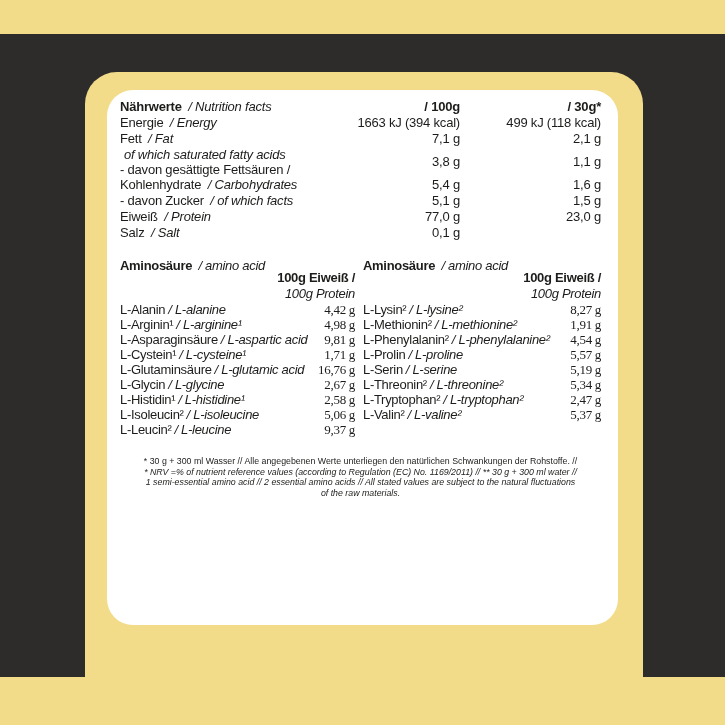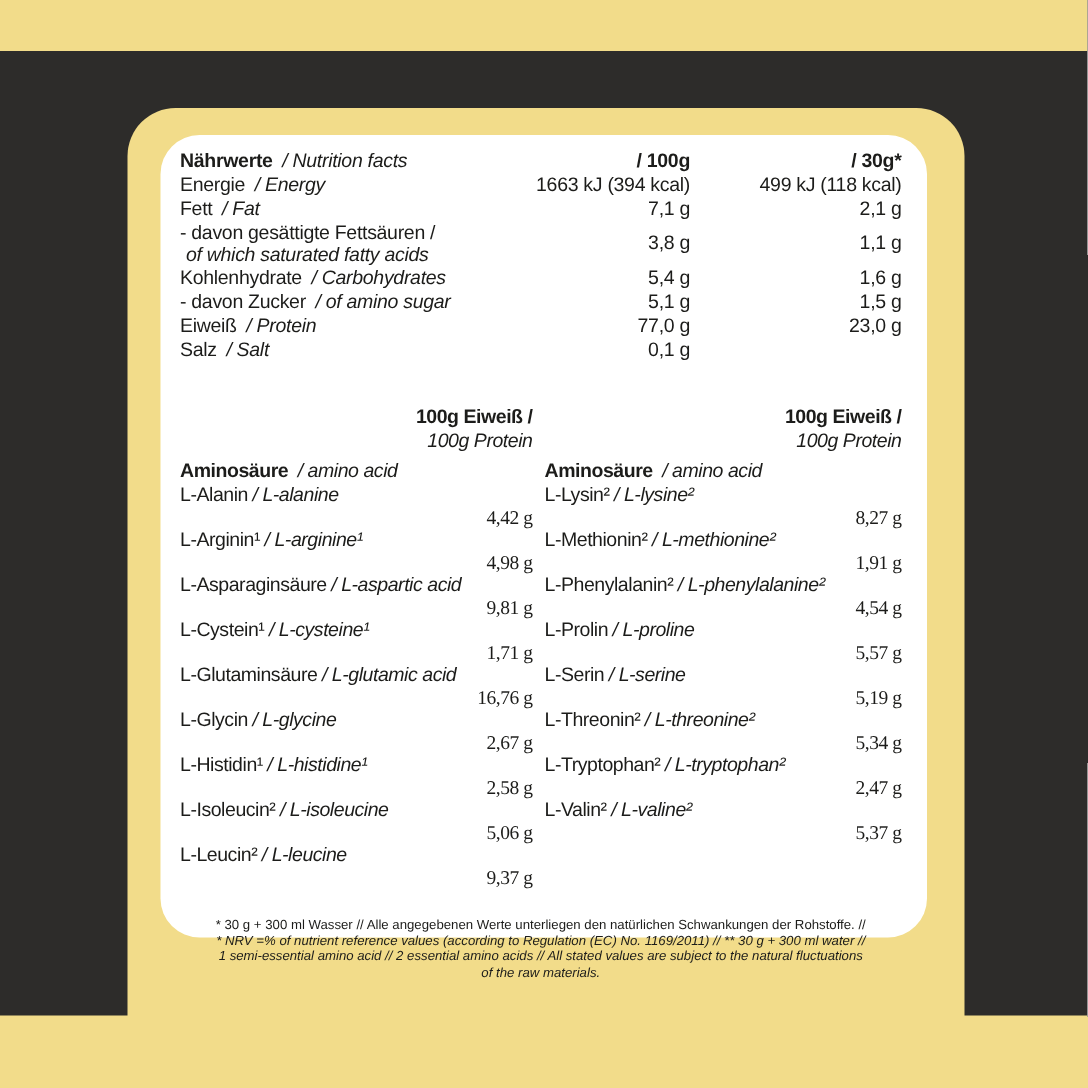--- a/index.html
+++ b/index.html
@@ -40,23 +40,23 @@
   .sep { margin-left:3px; }
   .subline { line-height:15px; }
   .subline2 { padding-left:4px; }
   
   .atable { margin-top:17px; font-size:13px; letter-spacing:-0.3px; }
   .aheadrow { display:flex; gap:8px; }
   .acols { display:flex; gap:8px; }
   .ahalf { width:235px; flex:0 0 235px; }
   .ahalf.right { width:238px; flex:0 0 238px; }
   .ahead { display:flex; line-height:16px; }
-  .ahead .hlabel { white-space:nowrap;margin-top:48px; }
+  .ahead .hlabel { white-space:nowrap; }
   .ahead .hval { margin-left:auto; text-align:right; white-space:nowrap;margin-top:12px; }
-  .arow { display:flex; line-height:15px;flex-direction:column; }
+  .arow { display:flex; line-height:15px; }
   .arow .alabel { white-space:nowrap; }
   .arow .aval { margin-left:auto; text-align:right; white-space:nowrap; padding-left:4px;font-family:Liberation Serif, serif; }
   
   .footnotes { margin-top:19px; font-size:8.8px; line-height:10.5px; letter-spacing:0;text-align:center; }
   .fline { white-space:nowrap; }
   .fline.it { }
 </style>
 </head>
 <body>
 
@@ -88,40 +88,40 @@
         <div class="label">
           <span>Fett</span>
           <span class="it sep">/ Fat</span>
         </div>
         <div class="v1">7,1 g</div>
         <div class="v2">2,1 g</div>
       </div>
 
       <div class="nrow">
         <div class="label">
+          <div class="subline subline2 it">of which saturated fatty acids</div>
           <div class="subline">- davon gesättigte Fettsäuren /</div>
-          <div class="subline subline2 it">of which saturated fatty acids</div>
         </div>
         <div class="v1">3,8 g</div>
         <div class="v2">1,1 g</div>
       </div>
 
       <div class="nrow">
         <div class="label">
           <span>Kohlenhydrate</span>
           <span class="it sep">/ Carbohydrates</span>
         </div>
         <div class="v1">5,4 g</div>
         <div class="v2">1,6 g</div>
       </div>
 
       <div class="nrow">
         <div class="label">
           <span>- davon Zucker</span>
-          <span class="it sep">/ of amino sugar</span>
+          <span class="it sep">/ of which facts</span>
         </div>
         <div class="v1">5,1 g</div>
         <div class="v2">1,5 g</div>
       </div>
 
       <div class="nrow">
         <div class="label">
           <span>Eiweiß</span>
           <span class="it sep">/ Protein</span>
         </div>

